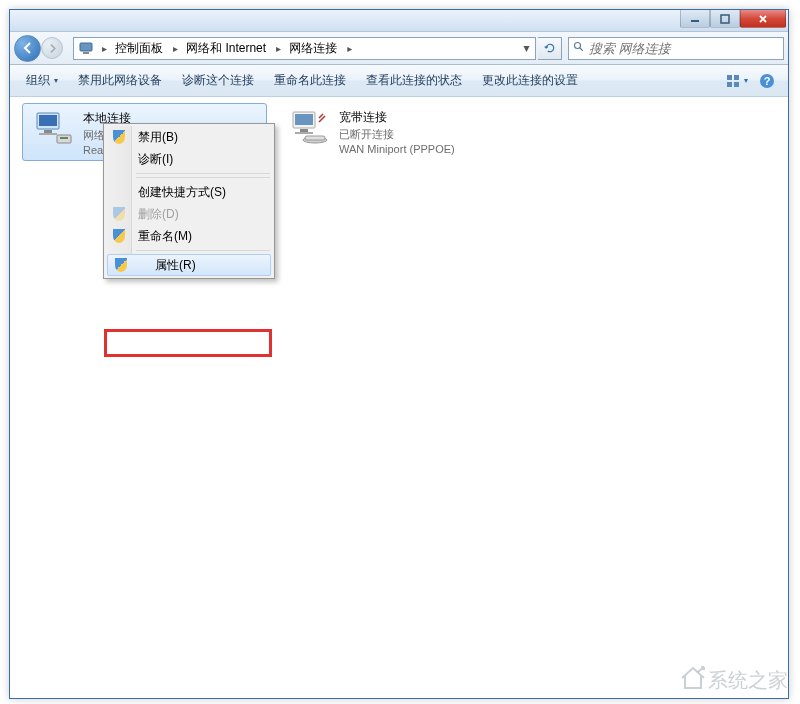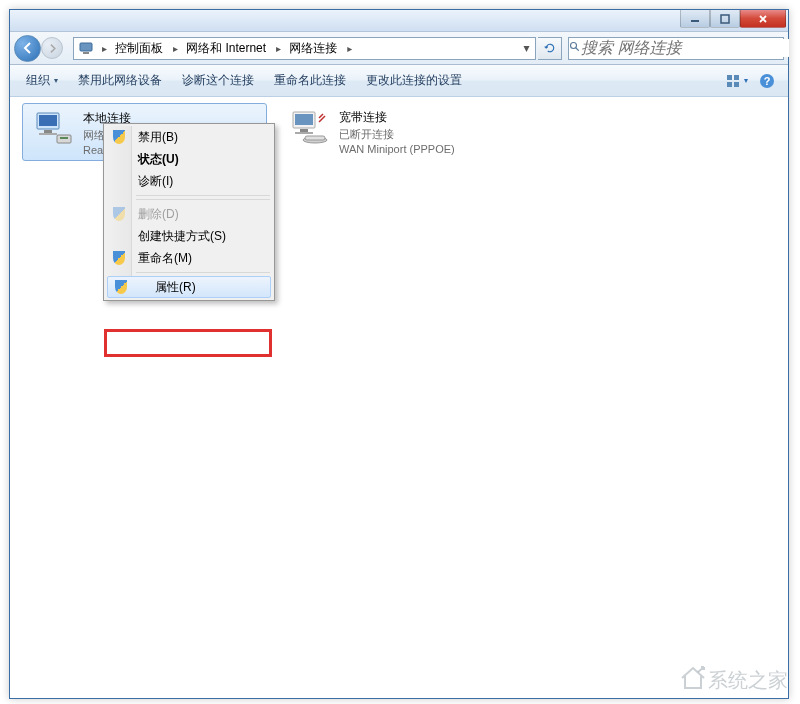--- a/index.html
+++ b/index.html
@@ -156,21 +156,21 @@
     .search-icon {
       width: 20px;
       text-align: center;
       color: #5a7a9a;
       font-size: 12px;
     }
     .search-input {
       border: none;
       outline: none;
       flex: 1;
-      font-size: 16px;
+      font-size: 13px;
       font-style: italic;
       color: #888;
       font-family: inherit;
     }
     
     .toolbar {
       height: 32px;
       background: linear-gradient(to bottom, #f8fbfe 0%, #eaf2f9 48%, #dde9f4 52%, #dbe7f2 100%);
       border-bottom: 1px solid #bcd0e5;
       display: flex;
@@ -388,20 +388,21 @@
       </span>
       <input class="search-input" placeholder="搜索 网络连接" style="">
     </div>
   </div>
 
   <div class="toolbar">
     <div class="toolbar-btn organize">组织</div>
     <div class="toolbar-btn">禁用此网络设备</div>
     <div class="toolbar-btn">诊断这个连接</div>
     <div class="toolbar-btn">重命名此连接</div>
+    <div class="toolbar-btn">查看此连接的状态</div>
     <div class="toolbar-btn">更改此连接的设置</div>
     <div class="toolbar-spacer"></div>
     <div class="toolbar-icon views">
       <svg width="16" height="14" viewBox="0 0 16 14">
           <rect x="1" y="1" width="5" height="5" fill="#5a8ab8"></rect>
           <rect x="8" y="1" width="5" height="5" fill="#5a8ab8"></rect>
           <rect x="1" y="8" width="5" height="5" fill="#5a8ab8"></rect>
           <rect x="8" y="8" width="5" height="5" fill="#5a8ab8"></rect>
         </svg>
       <span style="font-size:8px;margin-left:2px">▾</span>
@@ -453,36 +454,33 @@
     </div>
 
     <div class="context-menu">
       <div class="menu-gutter"></div>
       <div class="menu-item">
         <span class="menu-icon">
             <span class="shield"></span>
           </span>
         <span>禁用(B)</span>
       </div>
-      <div class="menu-item" style="font-weight:bold">
-        <span>状态(U)</span>
-      </div>
       <div class="menu-item">
         <span>诊断(I)</span>
       </div>
       <div class="menu-sep"></div>
       <div class="menu-sep"></div>
+      <div class="menu-item">
+        <span>创建快捷方式(S)</span>
+      </div>
       <div class="menu-item disabled">
         <span class="menu-icon">
             <span class="shield" style="opacity:0.4"></span>
           </span>
         <span>删除(D)</span>
-      </div>
-      <div class="menu-item">
-        <span>创建快捷方式(S)</span>
       </div>
       <div class="menu-item">
         <span class="menu-icon">
             <span class="shield"></span>
           </span>
         <span>重命名(M)</span>
       </div>
       <div class="menu-sep"></div>
       <div class="menu-item highlighted">
         <span class="menu-icon">

